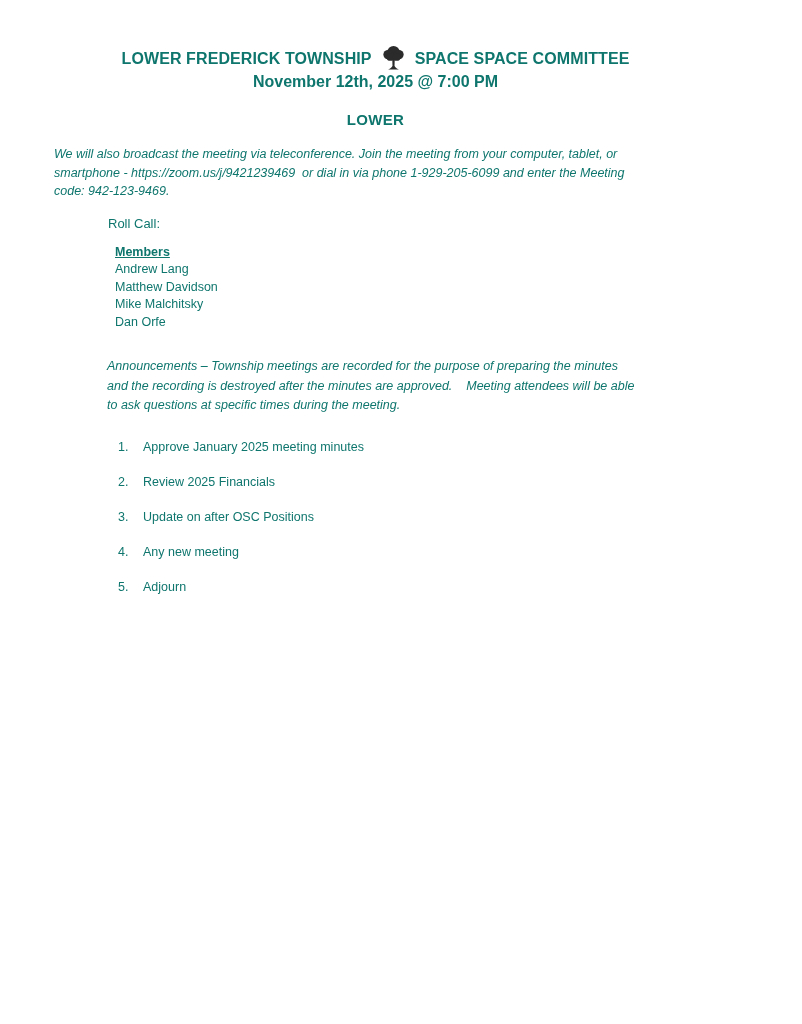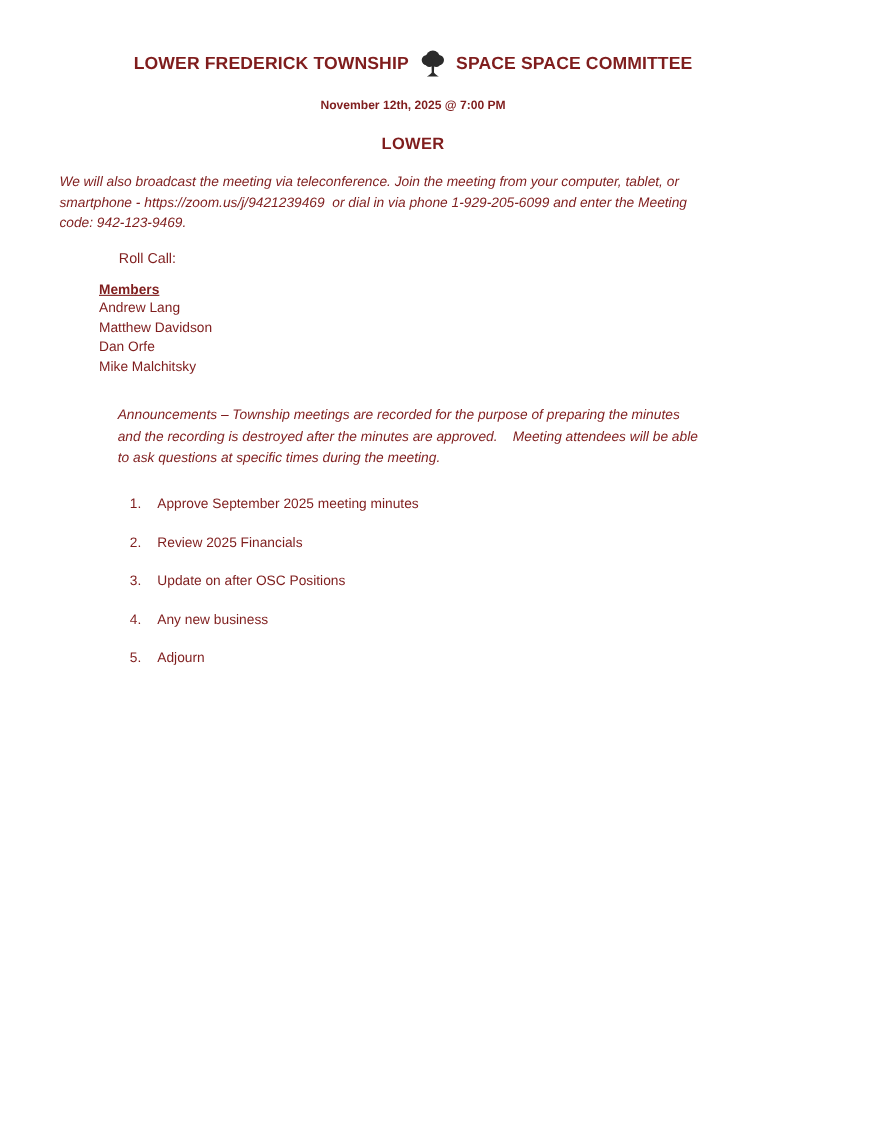--- a/index.html
+++ b/index.html
@@ -6,21 +6,21 @@
     margin: 0;
     padding: 0;
     background: #ffffff;
   }
   .page {
     position: relative;
     width: 698px;
     height: 1024px;
     background: #ffffff;
     overflow: hidden;
-    color: #7f1d1d;
+    color: #0f766e;
     font-family: "Liberation Sans", sans-serif;
   }
   .header {
     padding: 44px 54px 0 107px;
     text-align: center;
   }
   .title-line {
     display: flex;
     justify-content: center;
     align-items: center;
@@ -28,44 +28,43 @@
     font-weight: bold;
     font-size: 16px;
     letter-spacing: 0.1px;
     white-space: nowrap;
   }
   .tree-icon-wrap {
     display: inline-flex;
     align-items: center;
   }
   .date-line {
-    margin-top: 17px;
     font-weight: bold;
-    font-size: 11px;
+    font-size: 16px;
   }
   .agenda-heading {
     margin-top: 20px;
     font-weight: bold;
     font-size: 15px;
     letter-spacing: 0.3px;
   }
   .teleconf {
     margin: 17px 57px 0 54px;
     font-style: italic;
     font-size: 12.5px;
     line-height: 18.5px;
     white-space: pre-wrap;
   }
   .roll-call {
     margin: 15px 57px 0 108px;
     font-weight: normal;
     font-size: 13px;
   }
   .members-block {
-    margin: 13px 0 0 90px;
+    margin: 13px 0 0 115px;
     font-size: 12.5px;
     line-height: 17.5px;
   }
   .members-heading {
     font-weight: bold;
     text-decoration: underline;
   }
   .announcements {
     margin: 26px 60px 0 107px;
     font-style: italic;
@@ -114,42 +113,42 @@
   </div>
 
   <p class="teleconf">We will also broadcast the meeting via teleconference. Join the meeting from your computer, tablet, or smartphone - https://zoom.us/j/9421239469  or dial in via phone 1-929-205-6099 and enter the Meeting code: 942-123-9469.</p>
 
   <div class="roll-call">Roll Call:</div>
 
   <div class="members-block">
     <div class="members-heading">Members</div>
     <div>Andrew Lang</div>
     <div>Matthew Davidson</div>
+    <div>Mike Malchitsky</div>
     <div>Dan Orfe</div>
-    <div>Mike Malchitsky</div>
   </div>
 
   <p class="announcements">Announcements – Township meetings are recorded for the purpose of preparing the minutes and the recording is destroyed after the minutes are approved.    Meeting attendees will be able to ask questions at specific times during the meeting.</p>
 
   <div class="agenda-list">
     <div class="agenda-item">
       <span class="num">1.</span>
-      <span>Approve September 2025 meeting minutes</span>
+      <span>Approve January 2025 meeting minutes</span>
     </div>
     <div class="agenda-item">
       <span class="num">2.</span>
       <span>Review 2025 Financials</span>
     </div>
     <div class="agenda-item">
       <span class="num">3.</span>
       <span>Update on after OSC Positions</span>
     </div>
     <div class="agenda-item">
       <span class="num">4.</span>
-      <span>Any new business</span>
+      <span>Any new meeting</span>
     </div>
     <div class="agenda-item">
       <span class="num">5.</span>
       <span>Adjourn</span>
     </div>
   </div>
 
 </div>
 
 </body></html>

